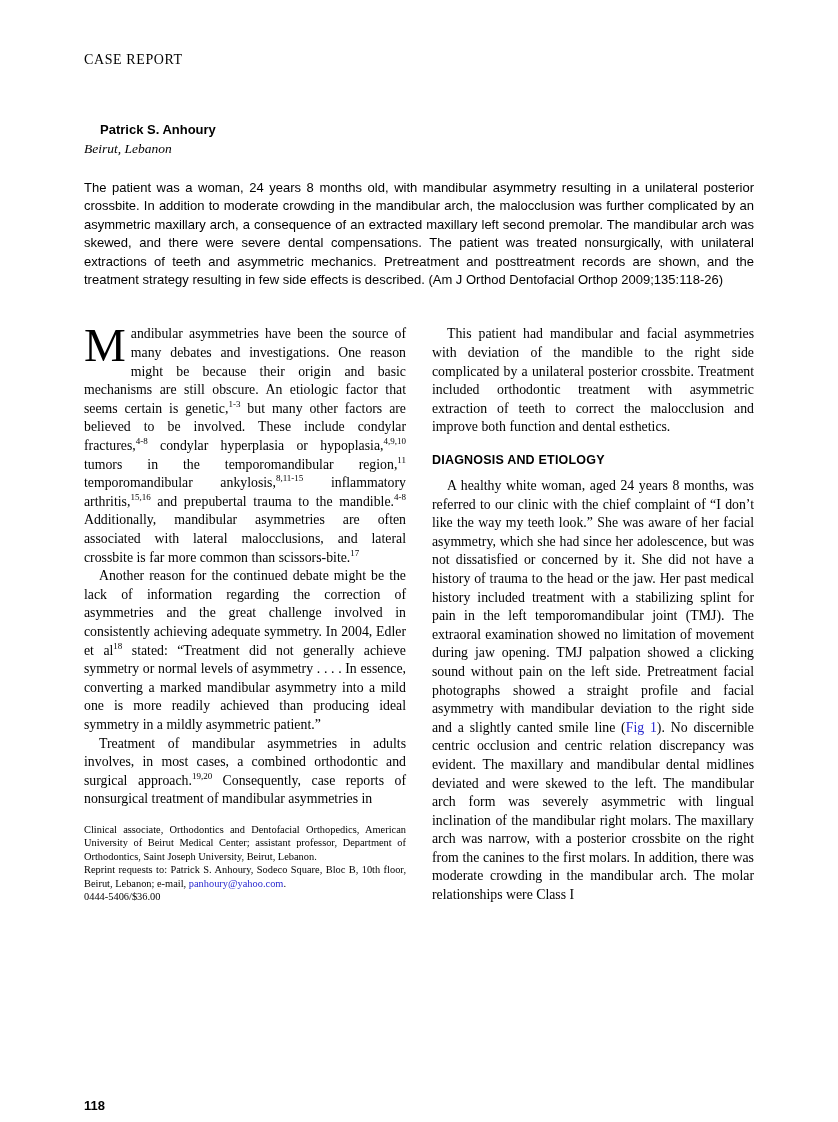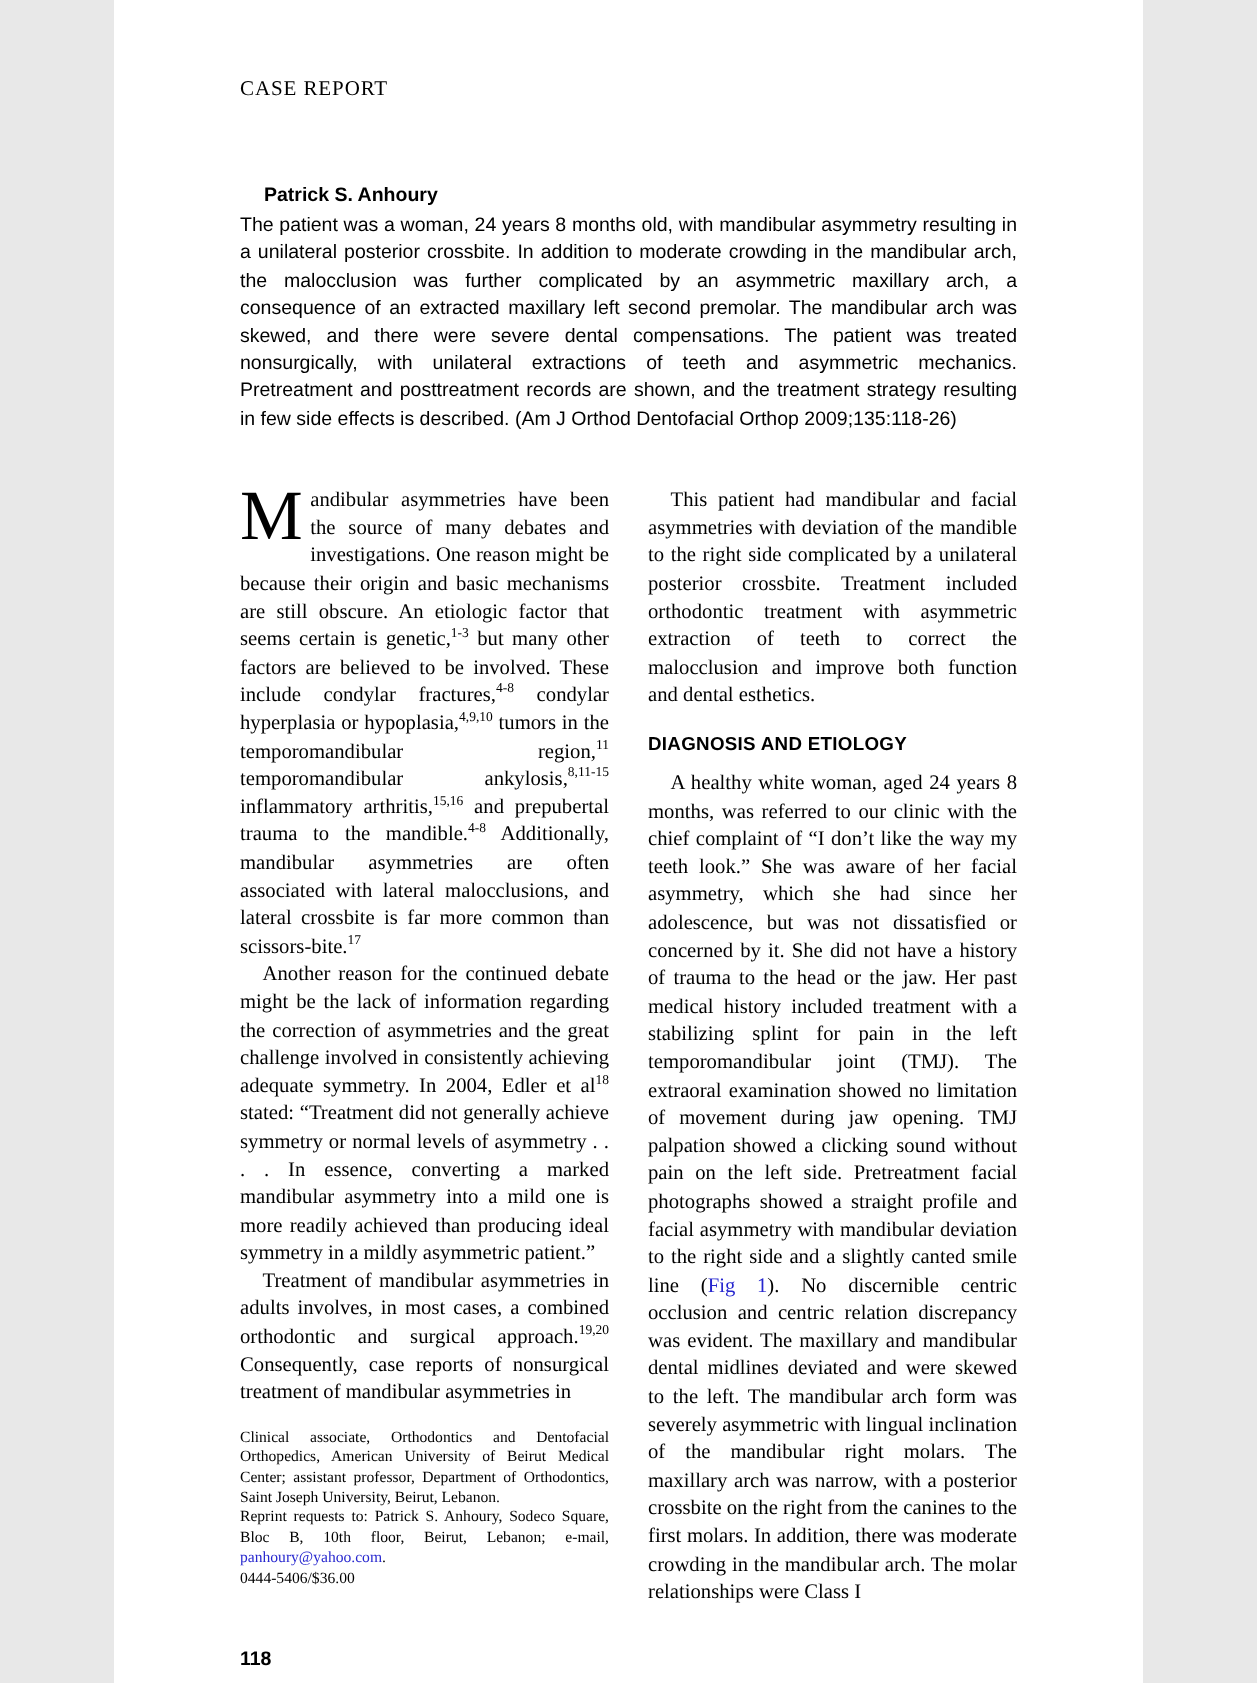--- a/index.html
+++ b/index.html
@@ -1,21 +1,21 @@
 <!DOCTYPE html>
 <html style="--link: #2727cf; --text: #000000; --background: #ffffff;"><head>
 <meta charset="utf-8">
 <style>
   :root { --link: #2727cf; --text: #000000; --background: #ffffff; }
   * { margin: 0; padding: 0; box-sizing: border-box; }
   html, body { background: #e8e8e8; }
   body { font-family: "Liberation Serif", serif; color: var(--text); }
   .page {
     position: relative;
-    width: 686px; height: 1122px;
+    width: 838px; height: 1122px;
     margin: 0 auto;
     background: var(--background);
     padding: 52px 84px 0 84px;
     overflow: hidden;
   }
   .section-label {
     font-size: 14px;
     letter-spacing: 0.6px;
     margin-bottom: 54px;
   }
@@ -86,20 +86,21 @@
 </style>
 </head>
 <body>
 
 <div class="page">
 
   <div class="section-label">CASE REPORT</div>
 
 
   <div class="author">Patrick S. Anhoury</div>
+  <div class="location">Beirut, Lebanon</div>
 
   <p class="abstract">The patient was a woman, 24 years 8 months old, with mandibular asymmetry resulting in a unilateral posterior crossbite. In addition to moderate crowding in the mandibular arch, the malocclusion was further complicated by an asymmetric maxillary arch, a consequence of an extracted maxillary left second premolar. The mandibular arch was skewed, and there were severe dental compensations. The patient was treated nonsurgically, with unilateral extractions of teeth and asymmetric mechanics. Pretreatment and posttreatment records are shown, and the treatment strategy resulting in few side effects is described. (Am J Orthod Dentofacial Orthop 2009;135:118-26)</p>
 
   <div class="columns">
 
     <div class="col">
       <p class="body-para"><span class="dropcap">M</span><span>andibular asymmetries have been the source of many debates and investigations. One reason might be because their origin and basic mechanisms are still obscure. An etiologic factor that seems certain is genetic,<sup class="ref">1-3</sup> but many other factors are believed to be involved. These include condylar fractures,<sup class="ref">4-8</sup> condylar hyperplasia or hypoplasia,<sup class="ref">4,9,10</sup> tumors in the temporomandibular region,<sup class="ref">11</sup> temporomandibular ankylosis,<sup class="ref">8,11-15</sup> inflammatory arthritis,<sup class="ref">15,16</sup> and prepubertal trauma to the mandible.<sup class="ref">4-8</sup> Additionally, mandibular asymmetries are often associated with lateral malocclusions, and lateral crossbite is far more common than scissors-bite.<sup class="ref">17</sup></span></p>
       <p class="body-para indent"><span>Another reason for the continued debate might be the lack of information regarding the correction of asymmetries and the great challenge involved in consistently achieving adequate symmetry. In 2004, Edler et al<sup class="ref">18</sup> stated: “Treatment did not generally achieve symmetry or normal levels of asymmetry . . . . In essence, converting a marked mandibular asymmetry into a mild one is more readily achieved than producing ideal symmetry in a mildly asymmetric patient.”</span></p>
       <p class="body-para indent"><span>Treatment of mandibular asymmetries in adults involves, in most cases, a combined orthodontic and surgical approach.<sup class="ref">19,20</sup> Consequently, case reports of nonsurgical treatment of mandibular asymmetries in</span></p>
 

